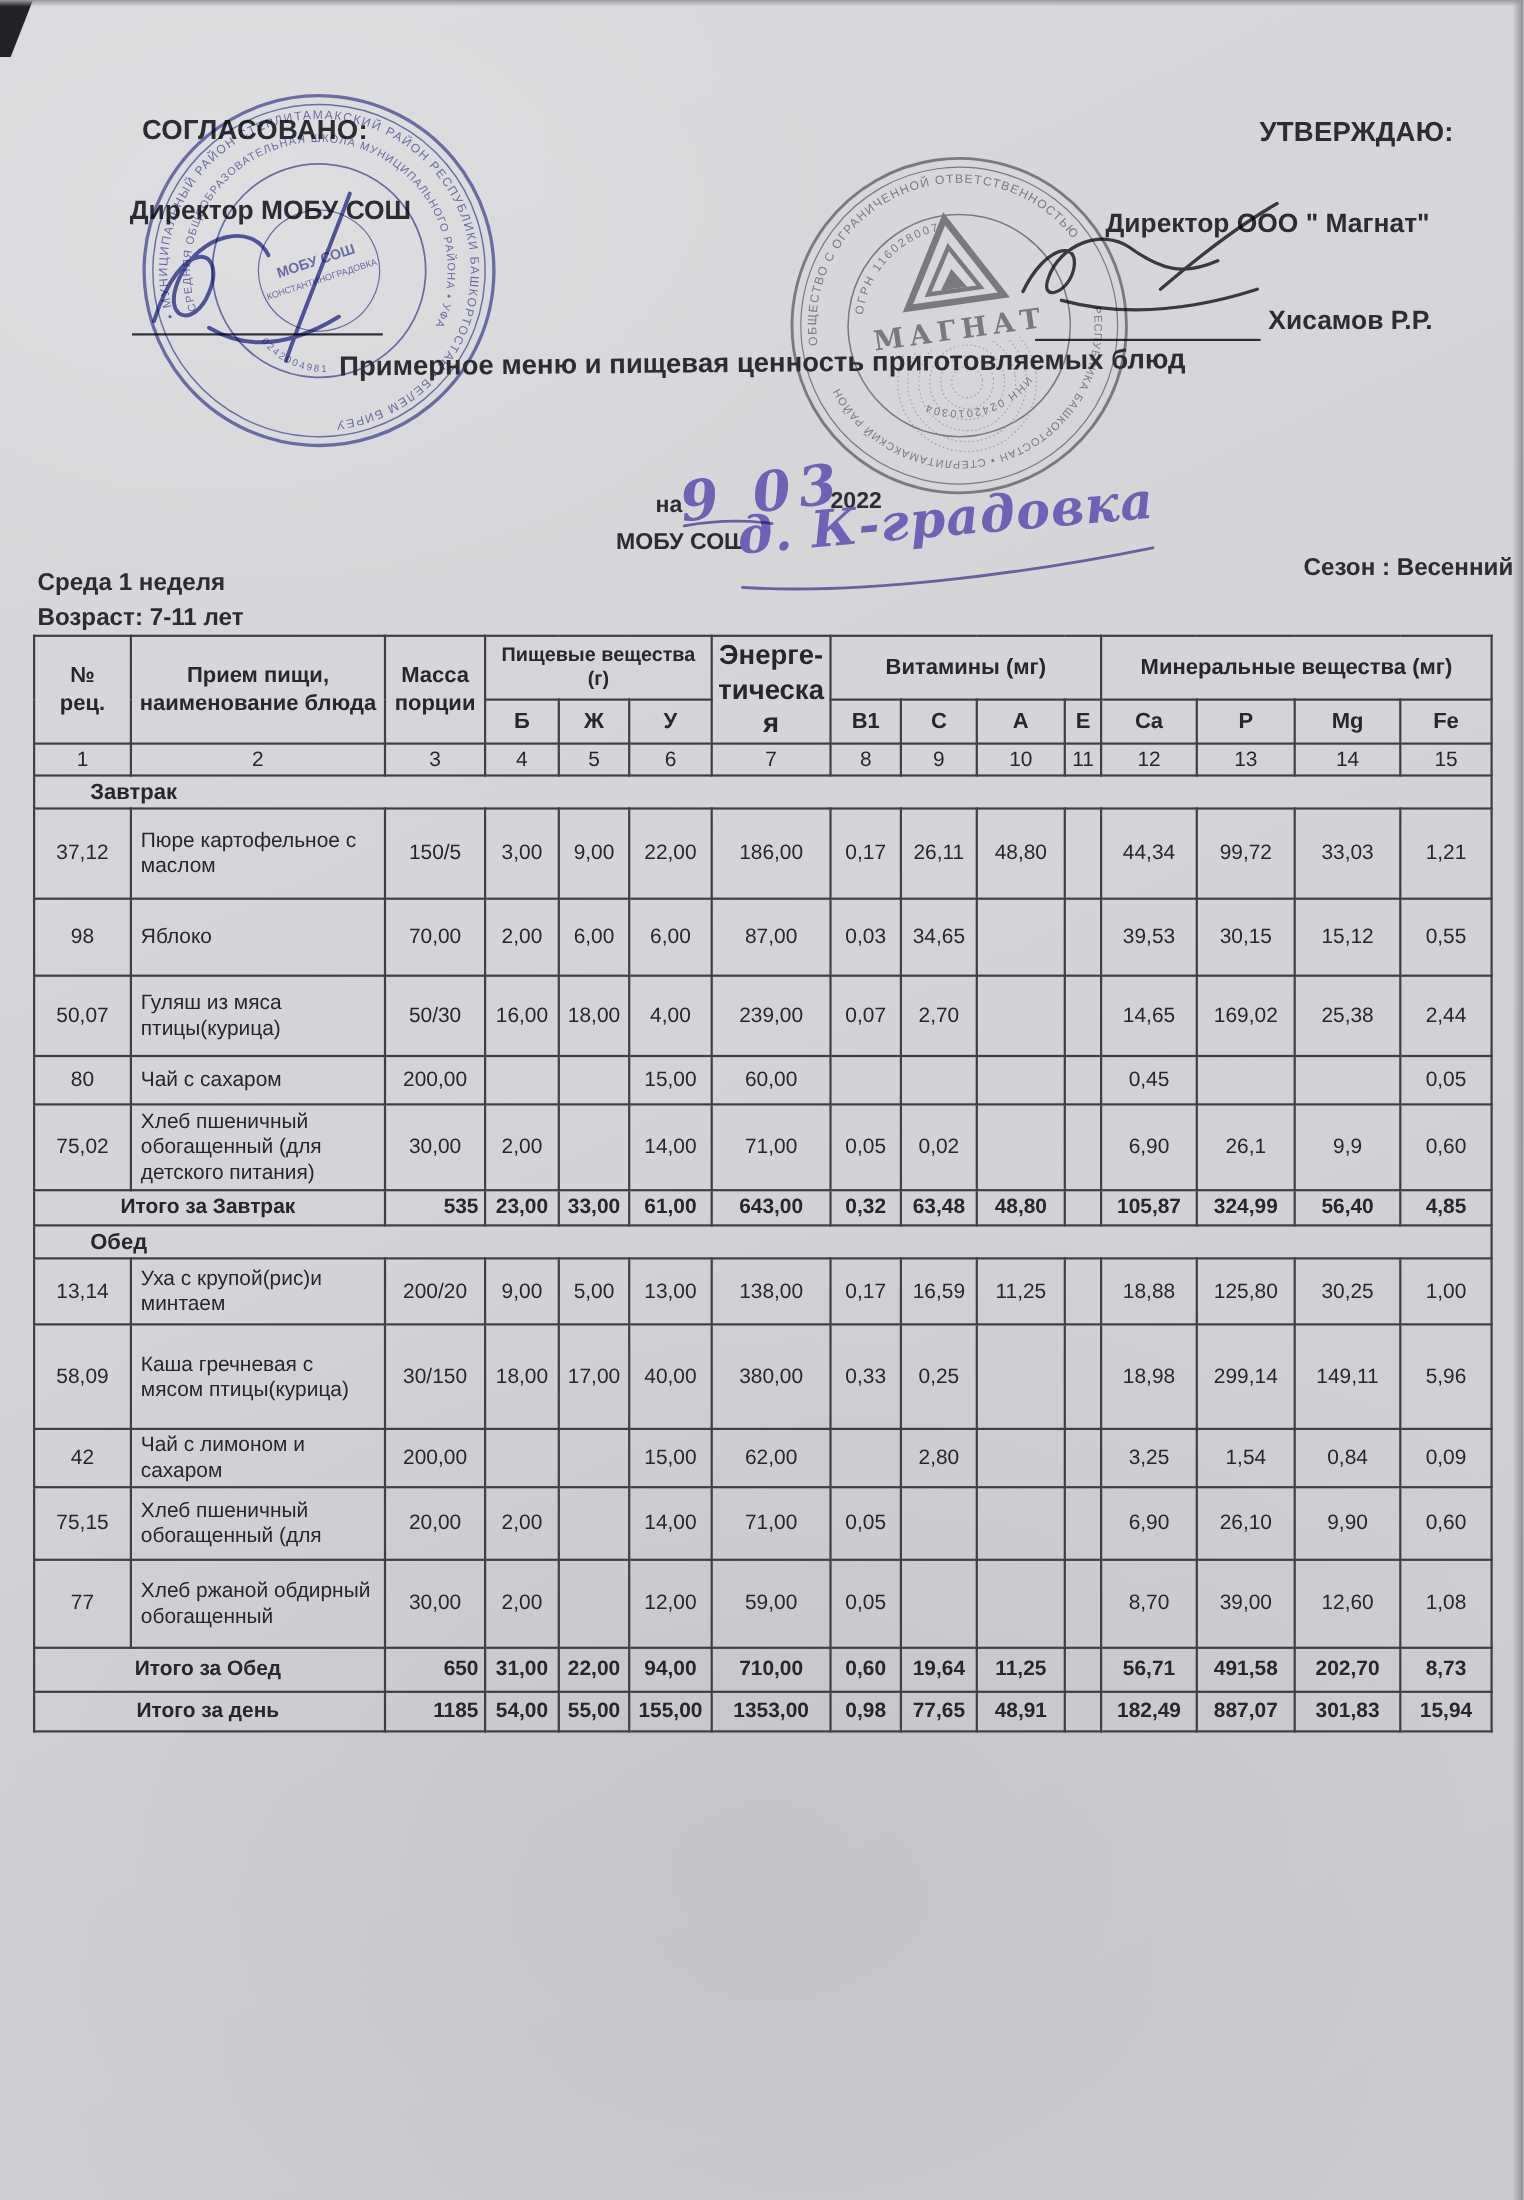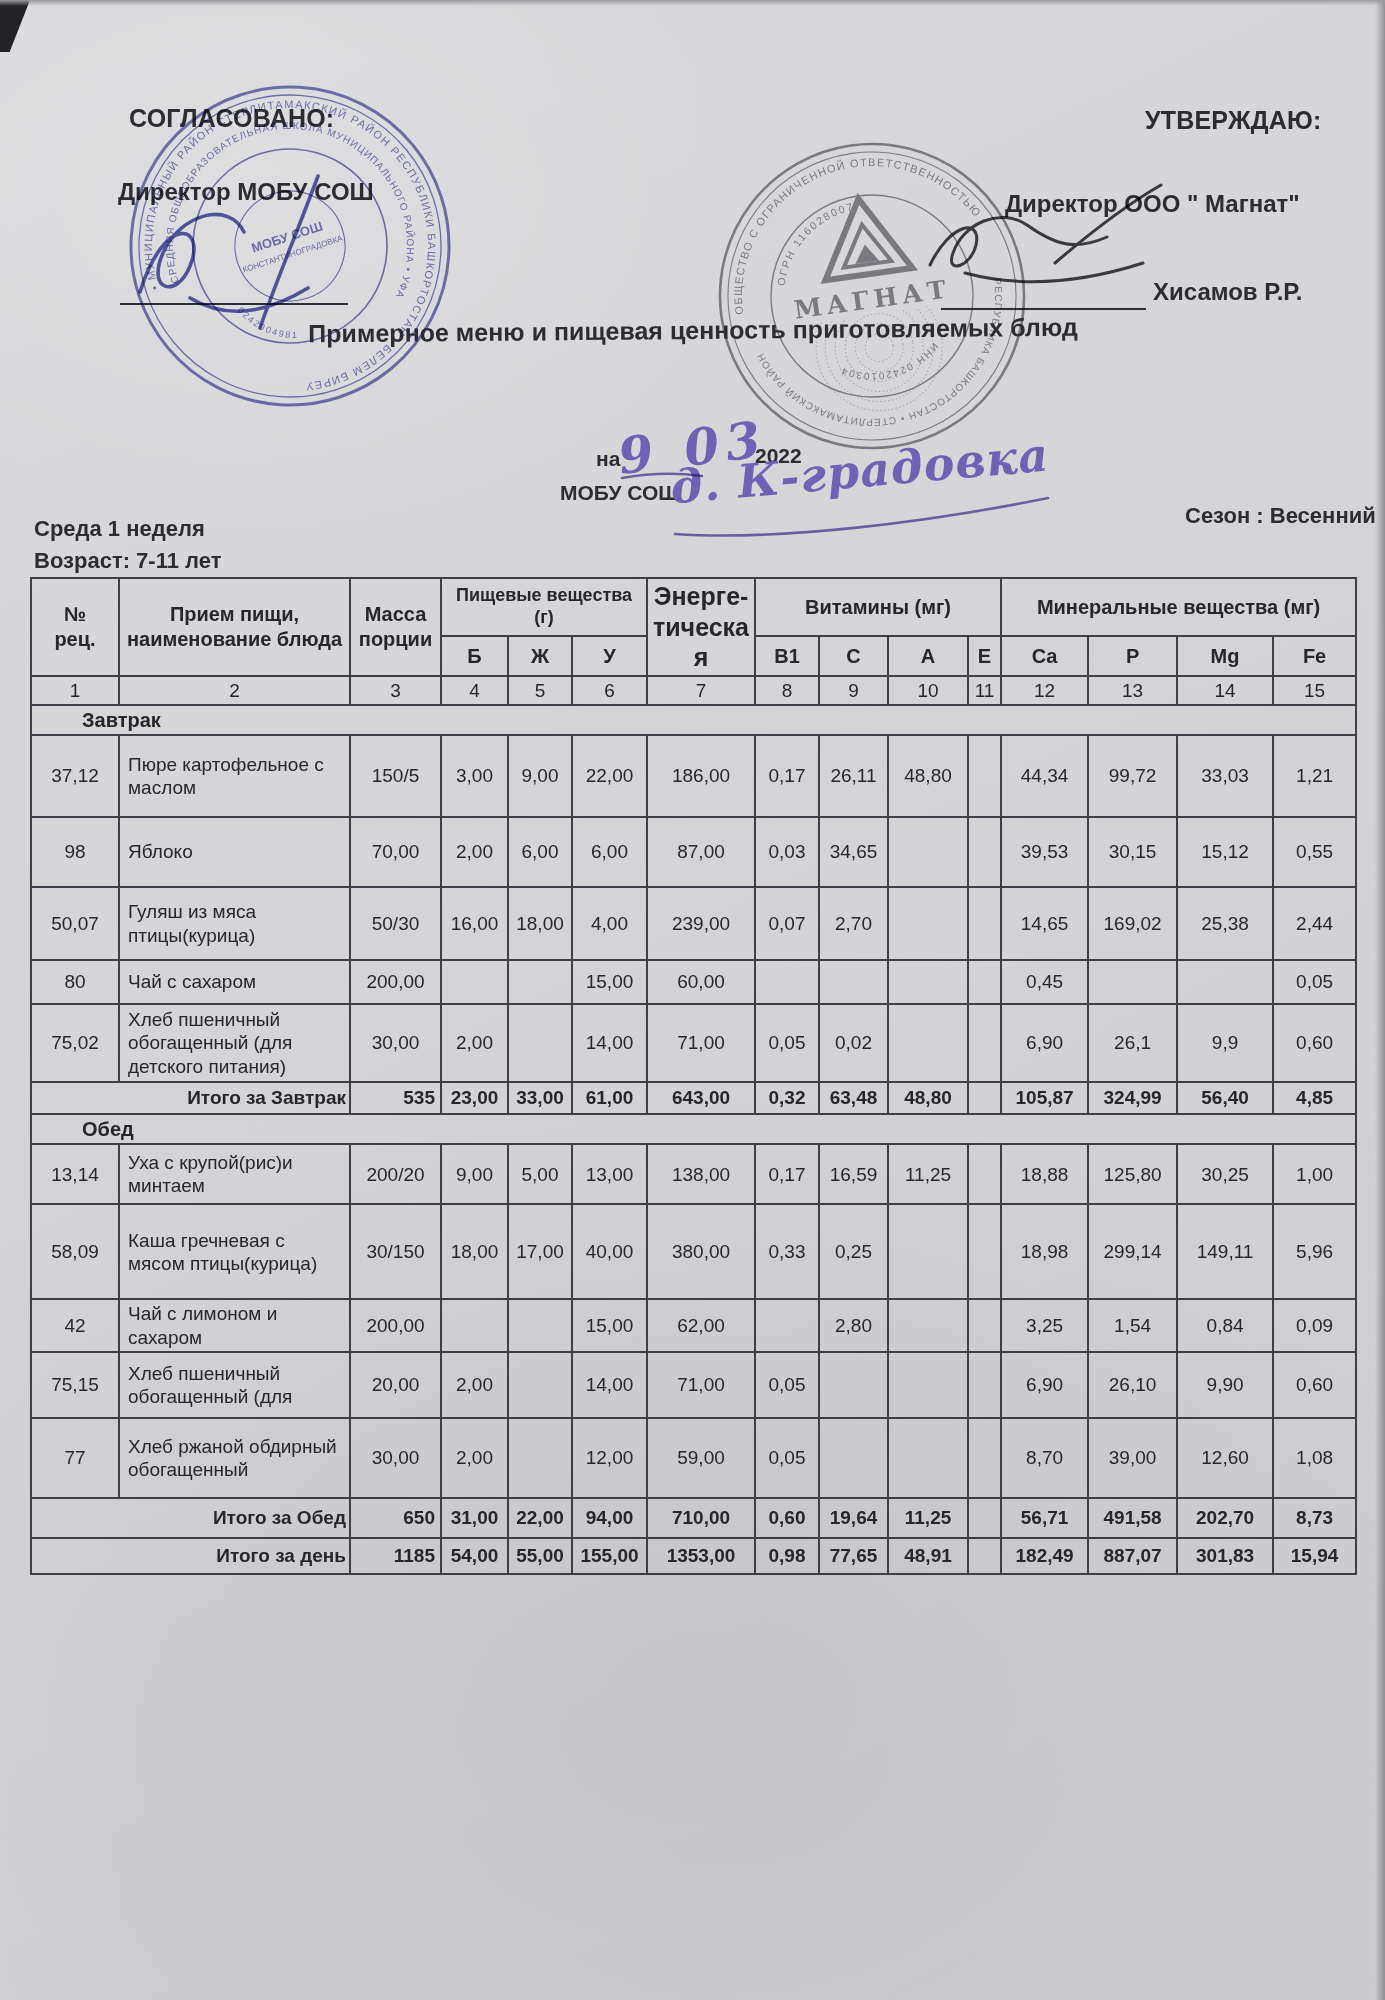--- a/index.html
+++ b/index.html
@@ -41,21 +41,21 @@
   .sig { mix-blend-mode:multiply; }
 
   table.menu { position:absolute; left:30px; top:577px; width:1326px;
     border-collapse:collapse; table-layout:fixed; font-size:19px; color:#26262d; }
   .menu th, .menu td { border:2px solid #3e3e46; vertical-align:middle;
     padding:2px 3px; text-align:center; line-height:1.22; overflow:hidden; }
   .menu th { font-weight:bold; font-size:20px; }
   .menu td.name { text-align:left; padding-left:8px; }
   .menu td.section-cell { text-align:left; font-weight:bold; padding-left:50px; font-size:20px; }
   .menu tr.total-row td { font-weight:bold; }
-  .menu td.total-label { text-align:right; padding-left:0; }
+  .menu td.total-label { text-align:center; padding-left:0; }
   .menu td.mass-total { text-align:right; padding-right:5px; }
   .menu .numrow th { font-weight:normal; font-size:19px; }
 </style>
 </head>
 <body>
 
 <div class="sheet">
 
   <div class="corner-notch"></div>
   <div class="edge-right"></div>

